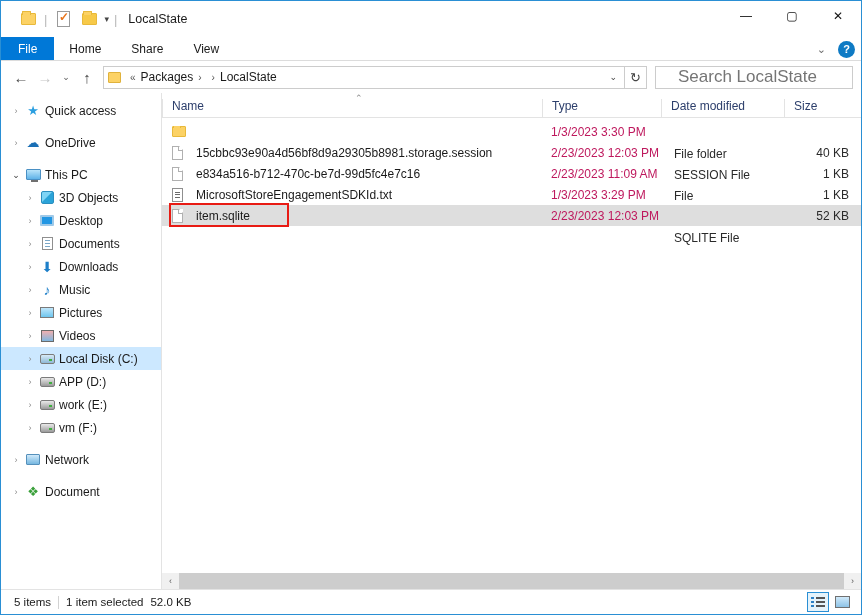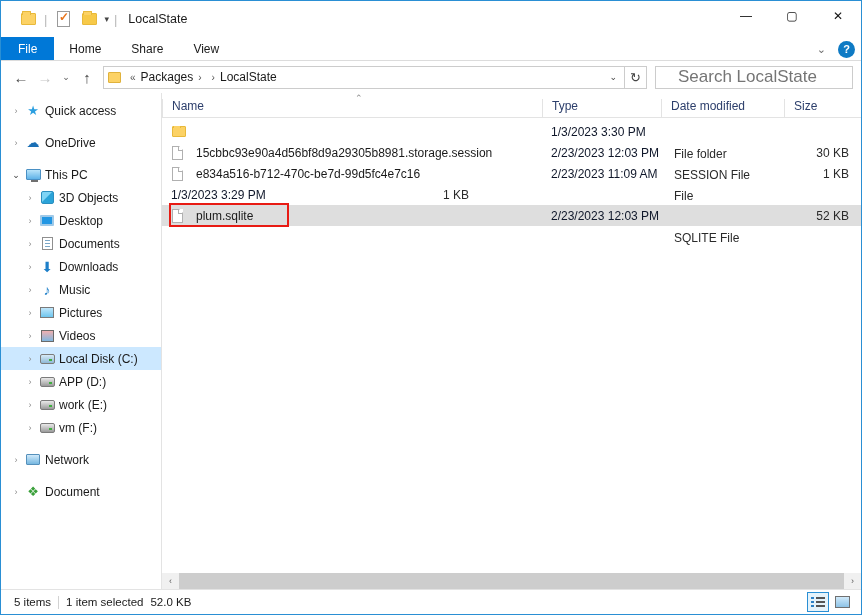--- a/index.html
+++ b/index.html
@@ -249,21 +249,21 @@
   .rows { flex: 1; overflow: hidden; padding-top: 3px; }
   .row {
     height: 21px; display: flex; align-items: center;
     font-size: 12px; color: #1a1a1a; position: relative;
   }
   .row.selected { background: #dedede; }
   .cell-name {
     width: 380px; display: flex; align-items: center;
     padding-left: 10px; white-space: nowrap; overflow: hidden;
   }
-  .cell-date { width: 123px; padding-left: 9px; color: #0f172a; }
+  .cell-date { width: 123px; padding-left: 9px; color: #be185d; }
   .cell-type { width: 119px; padding-left: 9px; color: #2a2a2a; margin-top: 44px; }
   .cell-size {
     width: 75px; padding-right: 10px; text-align: right; color: #2a2a2a;
   }
   .fileicon { width: 20px; flex: none; display: flex; align-items: center; }
   .fi-folder {
     width: 14px; height: 11px; background: #fcd265;
     border: 1px solid #e8b93b; border-radius: 1px; position: relative;
   }
   .fi-folder::before {
@@ -558,48 +558,54 @@
 
         <div class="row">
           <div class="cell-name">
             <span class="fileicon">
                 <span class="fi-file"></span>
               </span>
             <span class="namelabel">15cbbc93e90a4d56bf8d9a29305b8981.storage.session</span>
           </div>
           <div class="cell-date">2/23/2023 12:03 PM</div>
           <div class="cell-type">SESSION File</div>
-          <div class="cell-size">30 KB</div>
+          <div class="cell-size">40 KB</div>
         </div>
 
         <div class="row">
           <div class="cell-name">
             <span class="fileicon">
                 <span class="fi-file"></span>
               </span>
             <span class="namelabel">e834a516-b712-470c-be7d-99d5fc4e7c16</span>
           </div>
           <div class="cell-date">2/23/2023 11:09 AM</div>
           <div class="cell-type">File</div>
           <div class="cell-size">1 KB</div>
         </div>
 
         <div class="row">
+          <div class="cell-name">
+            <span class="fileicon">
+                <span class="fi-txt"></span>
+              </span>
+            <span class="namelabel">MicrosoftStoreEngagementSDKId.txt</span>
+          </div>
           <div class="cell-date">1/3/2023 3:29 PM</div>
           <div class="cell-type">Text Document</div>
           <div class="cell-size">1 KB</div>
         </div>
 
         <div class="row selected">
           <div class="redbox"></div>
           <div class="cell-name">
             <span class="fileicon">
                 <span class="fi-file"></span>
               </span>
-            <span class="namelabel">plum.sqlite</span>
+            <span class="namelabel">item.sqlite</span>
           </div>
           <div class="cell-date">2/23/2023 12:03 PM</div>
           <div class="cell-type">SQLITE File</div>
           <div class="cell-size">52 KB</div>
         </div>
 
       </div>
 
       <div class="hscroll">
         <div class="hs-btn">‹</div>

